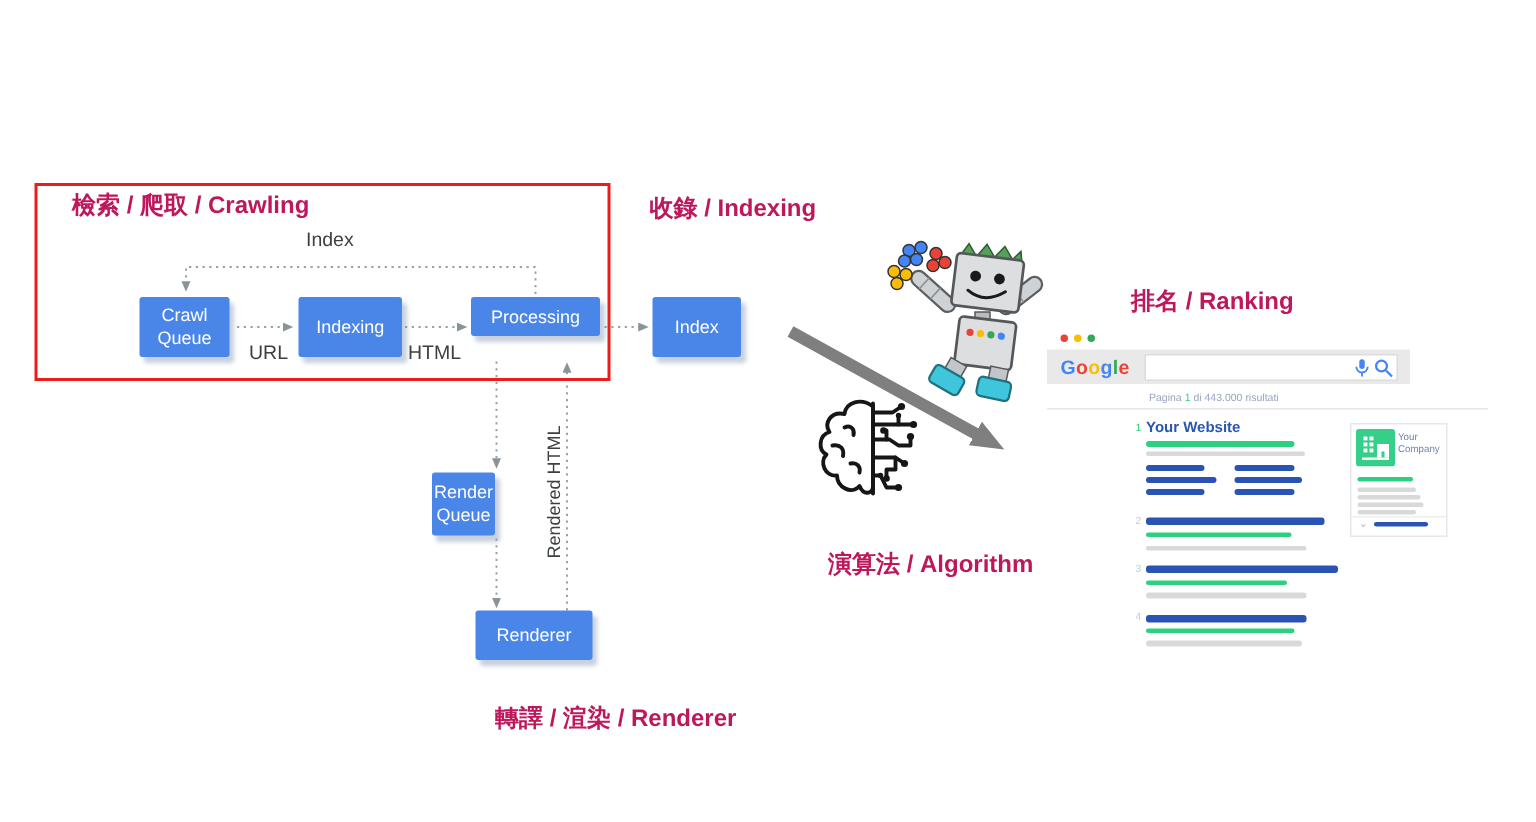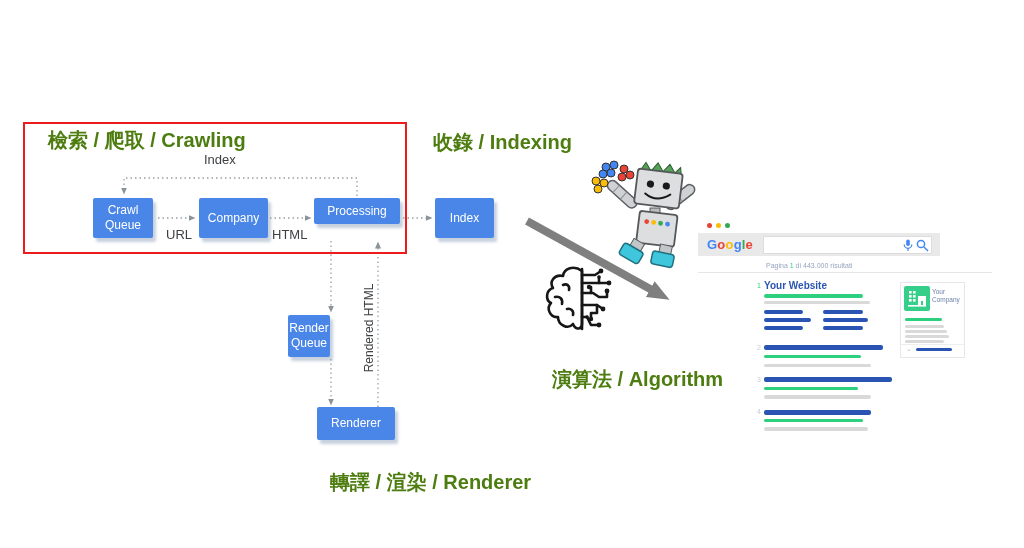--- a/index.html
+++ b/index.html
@@ -1,20 +1,20 @@
 <!DOCTYPE html>
 <html><head>
 <meta charset="utf-8">
 <style>
   html,body{margin:0;padding:0;background:#fff;}
   .canvas{position:relative;width:1024px;height:548px;background:#fff;overflow:hidden;
           font-family:"Liberation Sans",sans-serif;}
   .abs{position:absolute;}
   
-  .red-label{position:absolute;color:#4d7c0f;font-weight:bold;font-size:20px;white-space:nowrap;}
+  .red-label{position:absolute;color:#be185d;font-weight:bold;font-size:16px;white-space:nowrap;}
   .red-frame{position:absolute;left:23px;top:122px;width:380px;height:128px;border:2px solid #ed1c1c;}
   
   .node{position:absolute;background:#4a86e8;color:#fff;font-size:12px;line-height:1.25;
         display:flex;align-items:center;justify-content:center;text-align:center;
         border-radius:2px;box-shadow:3px 4px 3px rgba(130,150,180,.45);}
   .edge-label{position:absolute;color:#3d4043;font-size:13px;white-space:nowrap;}
   .edge-label.vertical{transform:translate(-50%,-50%) rotate(-90deg);font-size:12px;}
   svg.overlay{position:absolute;left:0;top:0;pointer-events:none;}
   
   .serp{position:absolute;left:698px;top:220px;width:294px;height:245px;}
@@ -61,25 +61,26 @@
       <path d="M331,241 L331,307" marker-end="url(#ah)"></path>
       <path d="M331,359 L331,400" marker-end="url(#ah)"></path>
       <path d="M378,407 L378,247" marker-end="url(#ah)"></path>
     </g>
     <path d="M527,221 L652,290" stroke="#7f7f7f" stroke-width="8" fill="none" marker-end="url(#bigah)"></path>
   </svg>
 
   <div class="red-frame"></div>
   <div class="red-label" style="left:48px;top:127px;">檢索 / 爬取 / Crawling</div>
   <div class="red-label" style="left:433px;top:129px;">收錄 / Indexing</div>
+  <div class="red-label" style="left:754px;top:191px;">排名 / Ranking</div>
   <div class="red-label" style="left:552px;top:366px;">演算法 / Algorithm</div>
   <div class="red-label" style="left:330px;top:469px;">轉譯 / 渲染 / Renderer</div>
 
   <div class="node" style="left:93px;top:198px;width:60px;height:40px;">Crawl Queue</div>
-  <div class="node" style="left:199px;top:198px;width:69px;height:40px;">Company</div>
+  <div class="node" style="left:199px;top:198px;width:69px;height:40px;">Indexing</div>
   <div class="node" style="left:314px;top:198px;width:86px;height:26px;">Processing</div>
   <div class="node" style="left:435px;top:198px;width:59px;height:40px;">Index</div>
   <div class="node" style="left:288px;top:315px;width:42px;height:42px;">Render Queue</div>
   <div class="node" style="left:317px;top:407px;width:78px;height:33px;">Renderer</div>
 
   <div class="edge-label" style="left:204px;top:152px;">Index</div>
   <div class="edge-label" style="left:166px;top:227px;">URL</div>
   <div class="edge-label" style="left:272px;top:227px;">HTML</div>
   <div class="edge-label vertical" style="left:369px;top:328px;">Rendered HTML</div>
 

